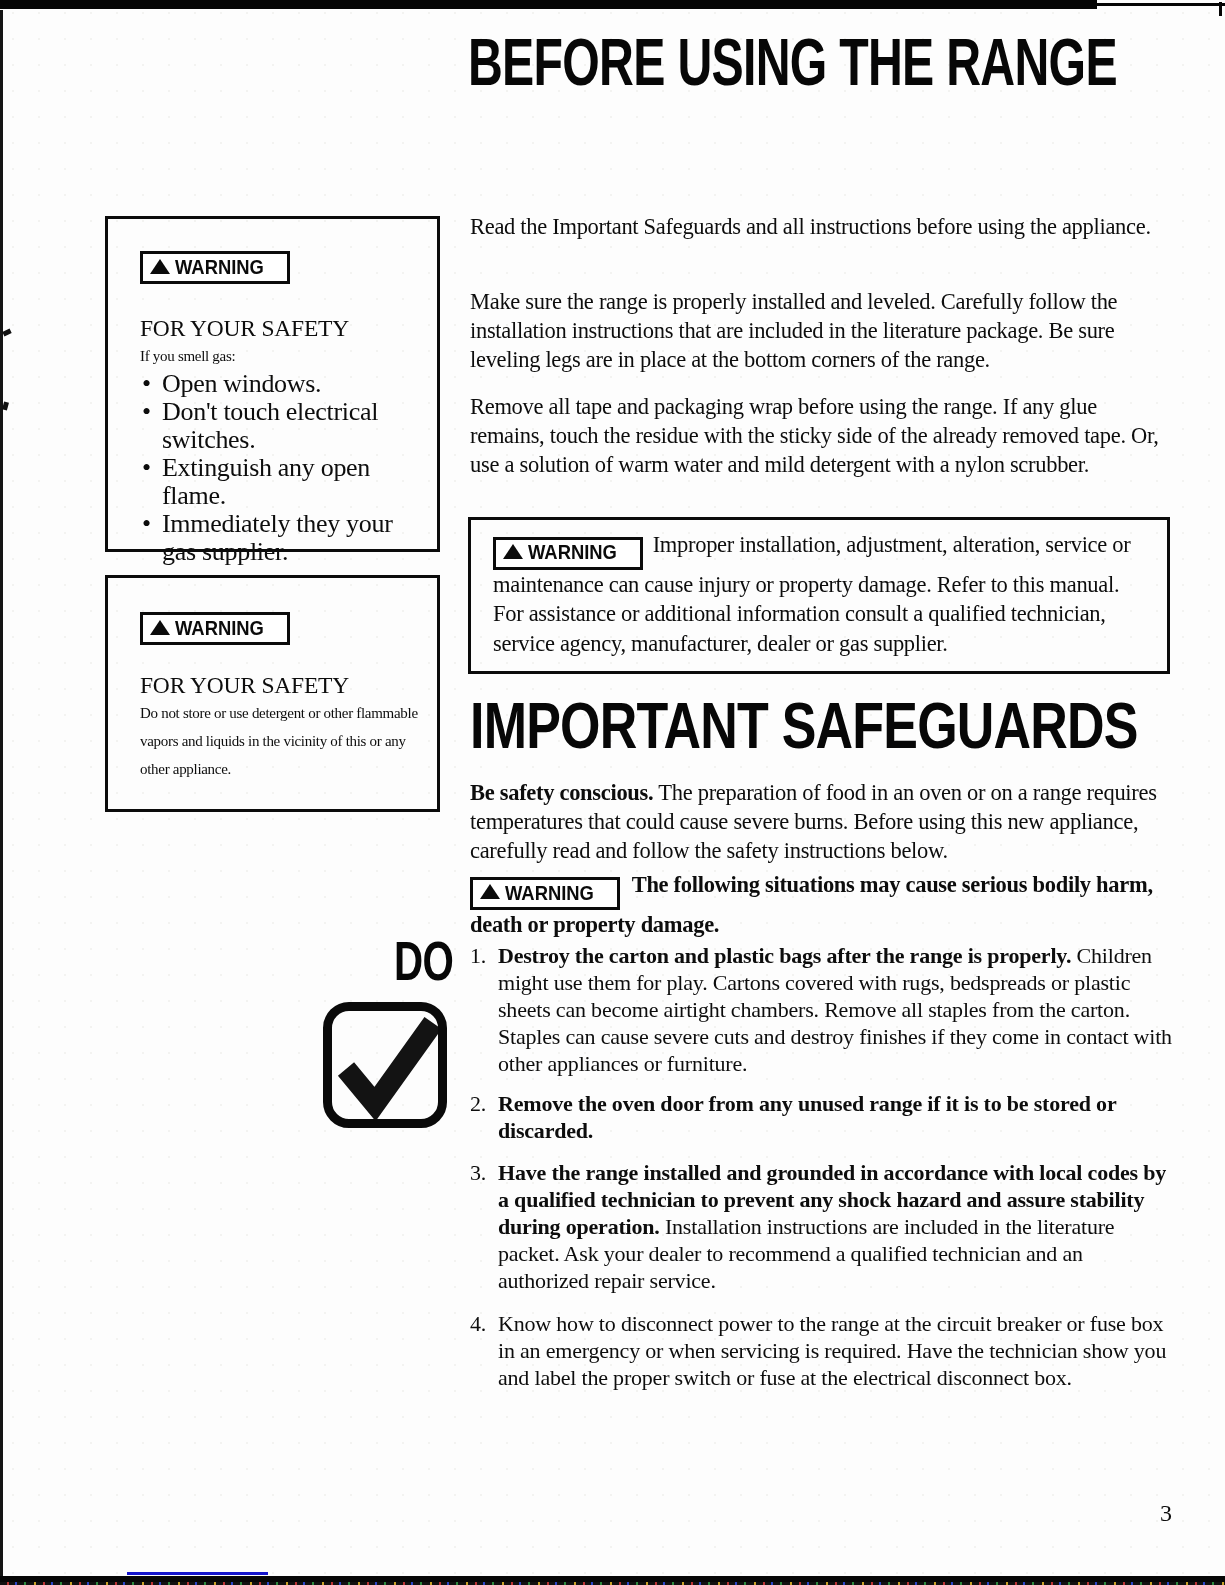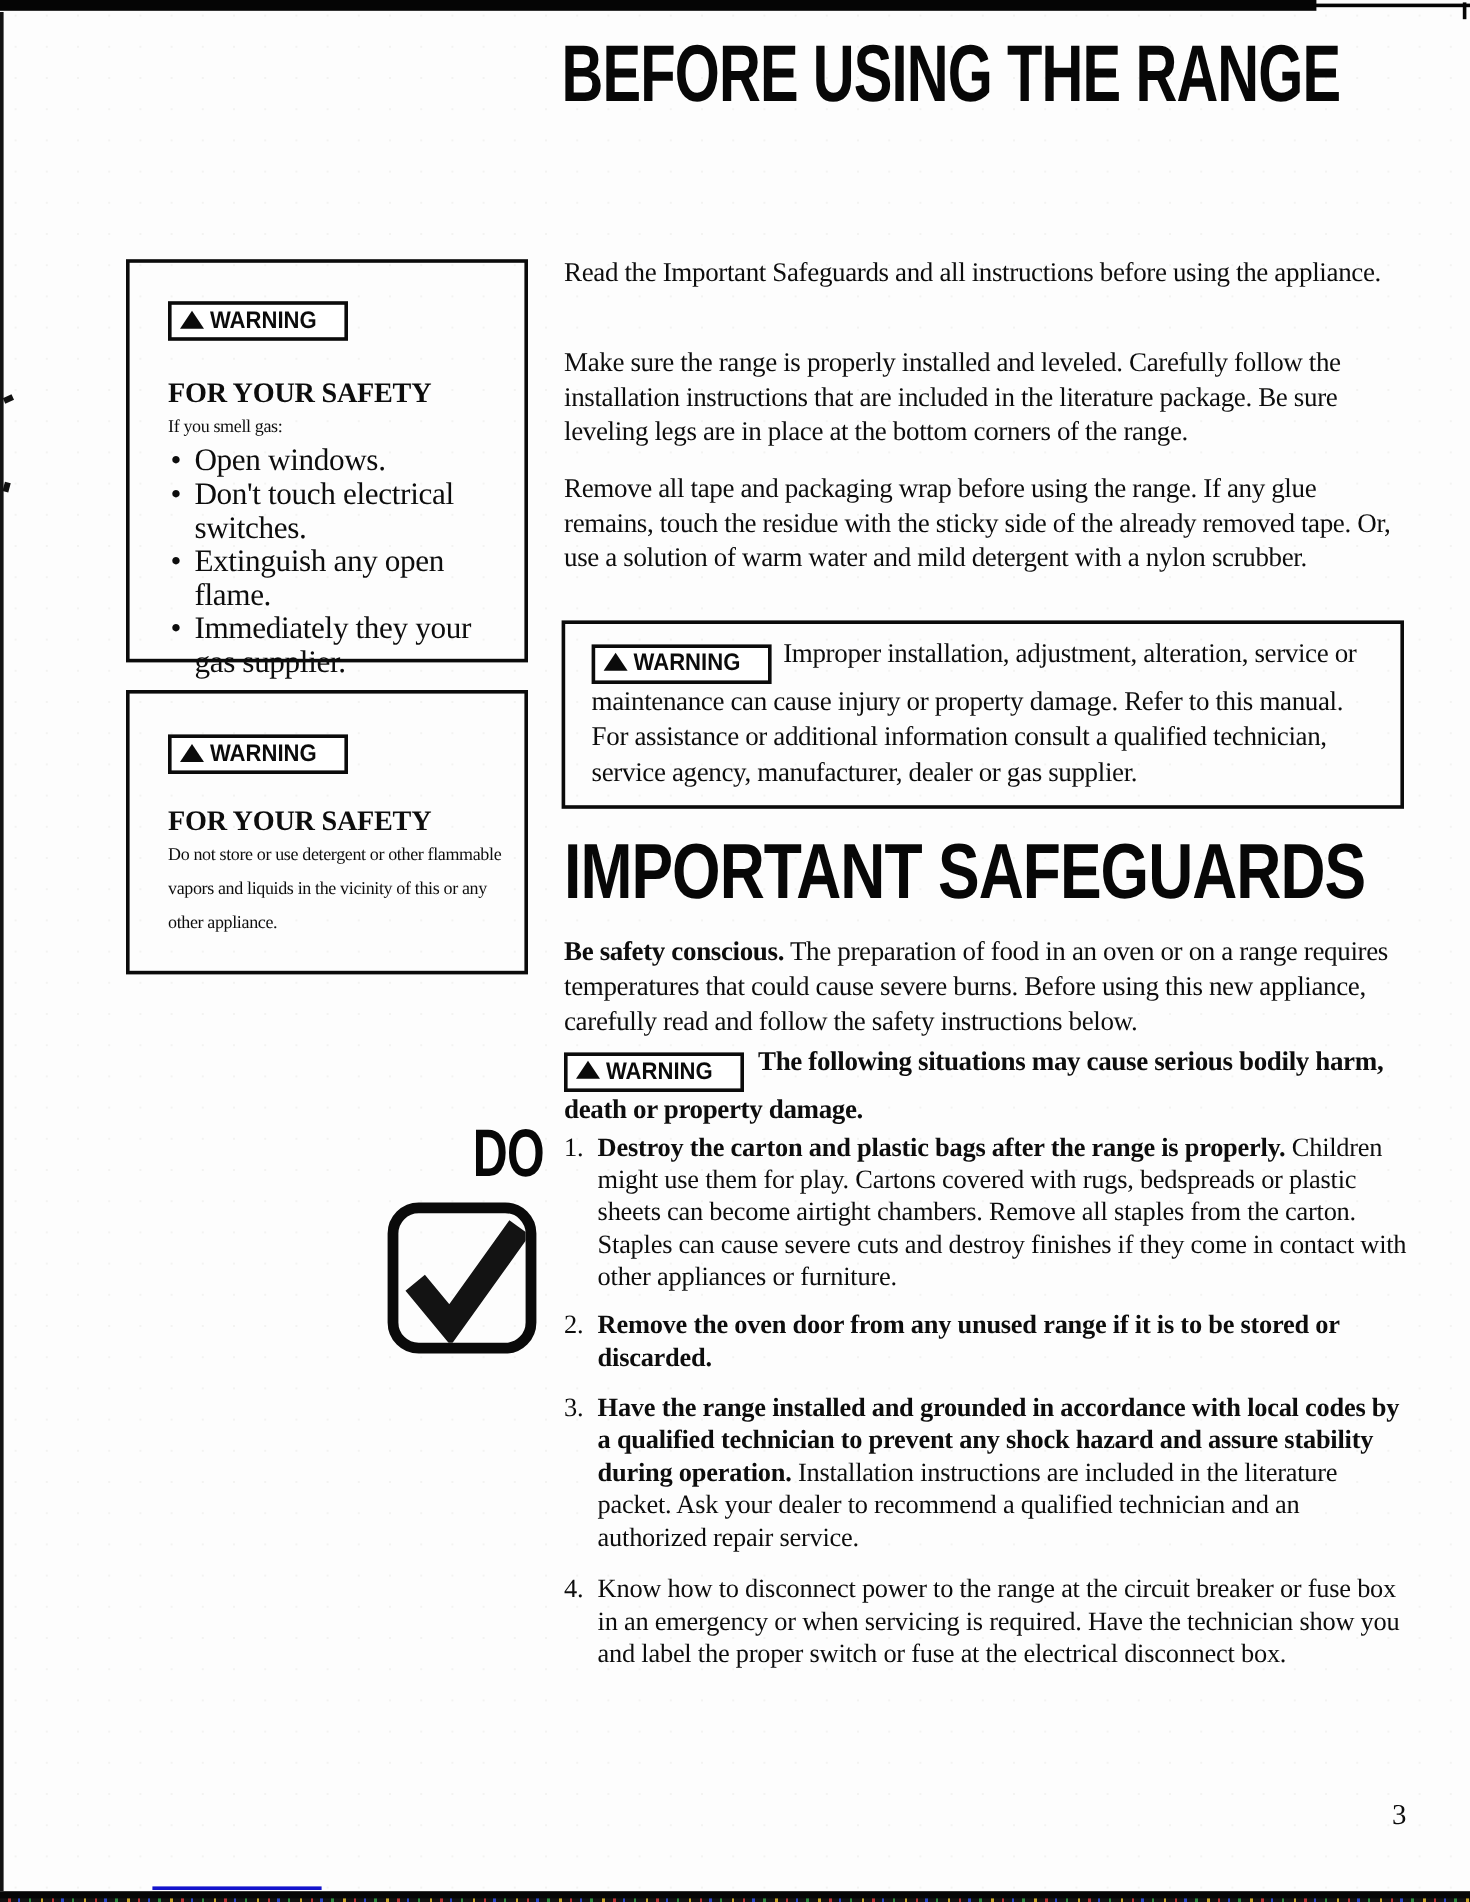--- a/index.html
+++ b/index.html
@@ -42,21 +42,21 @@
     vertical-align:-7px;
   }
   .tri{width:0;height:0;border-left:10px solid transparent;border-right:10px solid transparent;border-bottom:15px solid #0b0b0b;margin-top:-2px;}
   .badge-t{font-family:"Liberation Sans", sans-serif;font-weight:bold;font-size:20px;letter-spacing:0;color:#0b0b0b;transform:scaleX(0.92);transform-origin:0 50%;}
 
   
   .warnbox{position:absolute;left:105px;width:335px;border:3px solid #0b0b0b;box-sizing:border-box;background:transparent;}
   .warnbox1{top:216px;height:336px;padding:32px 12px 0 32px;}
   .warnbox2{top:575px;height:237px;padding:34px 12px 0 32px;}
   .warnbox .badge{vertical-align:baseline;}
-  .wb-head{font-size:23.5px;font-weight:bold;margin:30px 0 0 0;line-height:28px;letter-spacing:-0.2px;}
+  .wb-head{font-size:23.5px;font-weight:normal;margin:30px 0 0 0;line-height:28px;letter-spacing:-0.2px;}
   .warnbox2 .wb-head{margin-top:26px;}
   .wb-text{font-size:15px;line-height:28px;margin:0;letter-spacing:-0.3px;}
   .wb-bullets{list-style:none;margin:0;padding:0;}
   .wb-bullets li{font-size:26px;line-height:28px;padding-left:22px;position:relative;letter-spacing:-0.3px;}
   .wb-bullets li::before{content:"\2022";position:absolute;left:2px;top:0;}
 
   
   .col{position:absolute;left:470px;width:705px;}
   .body-text{font-size:22.5px;line-height:29px;letter-spacing:-0.3px;margin:0;}
   .intro-bold{top:212px;font-weight:normal;}

